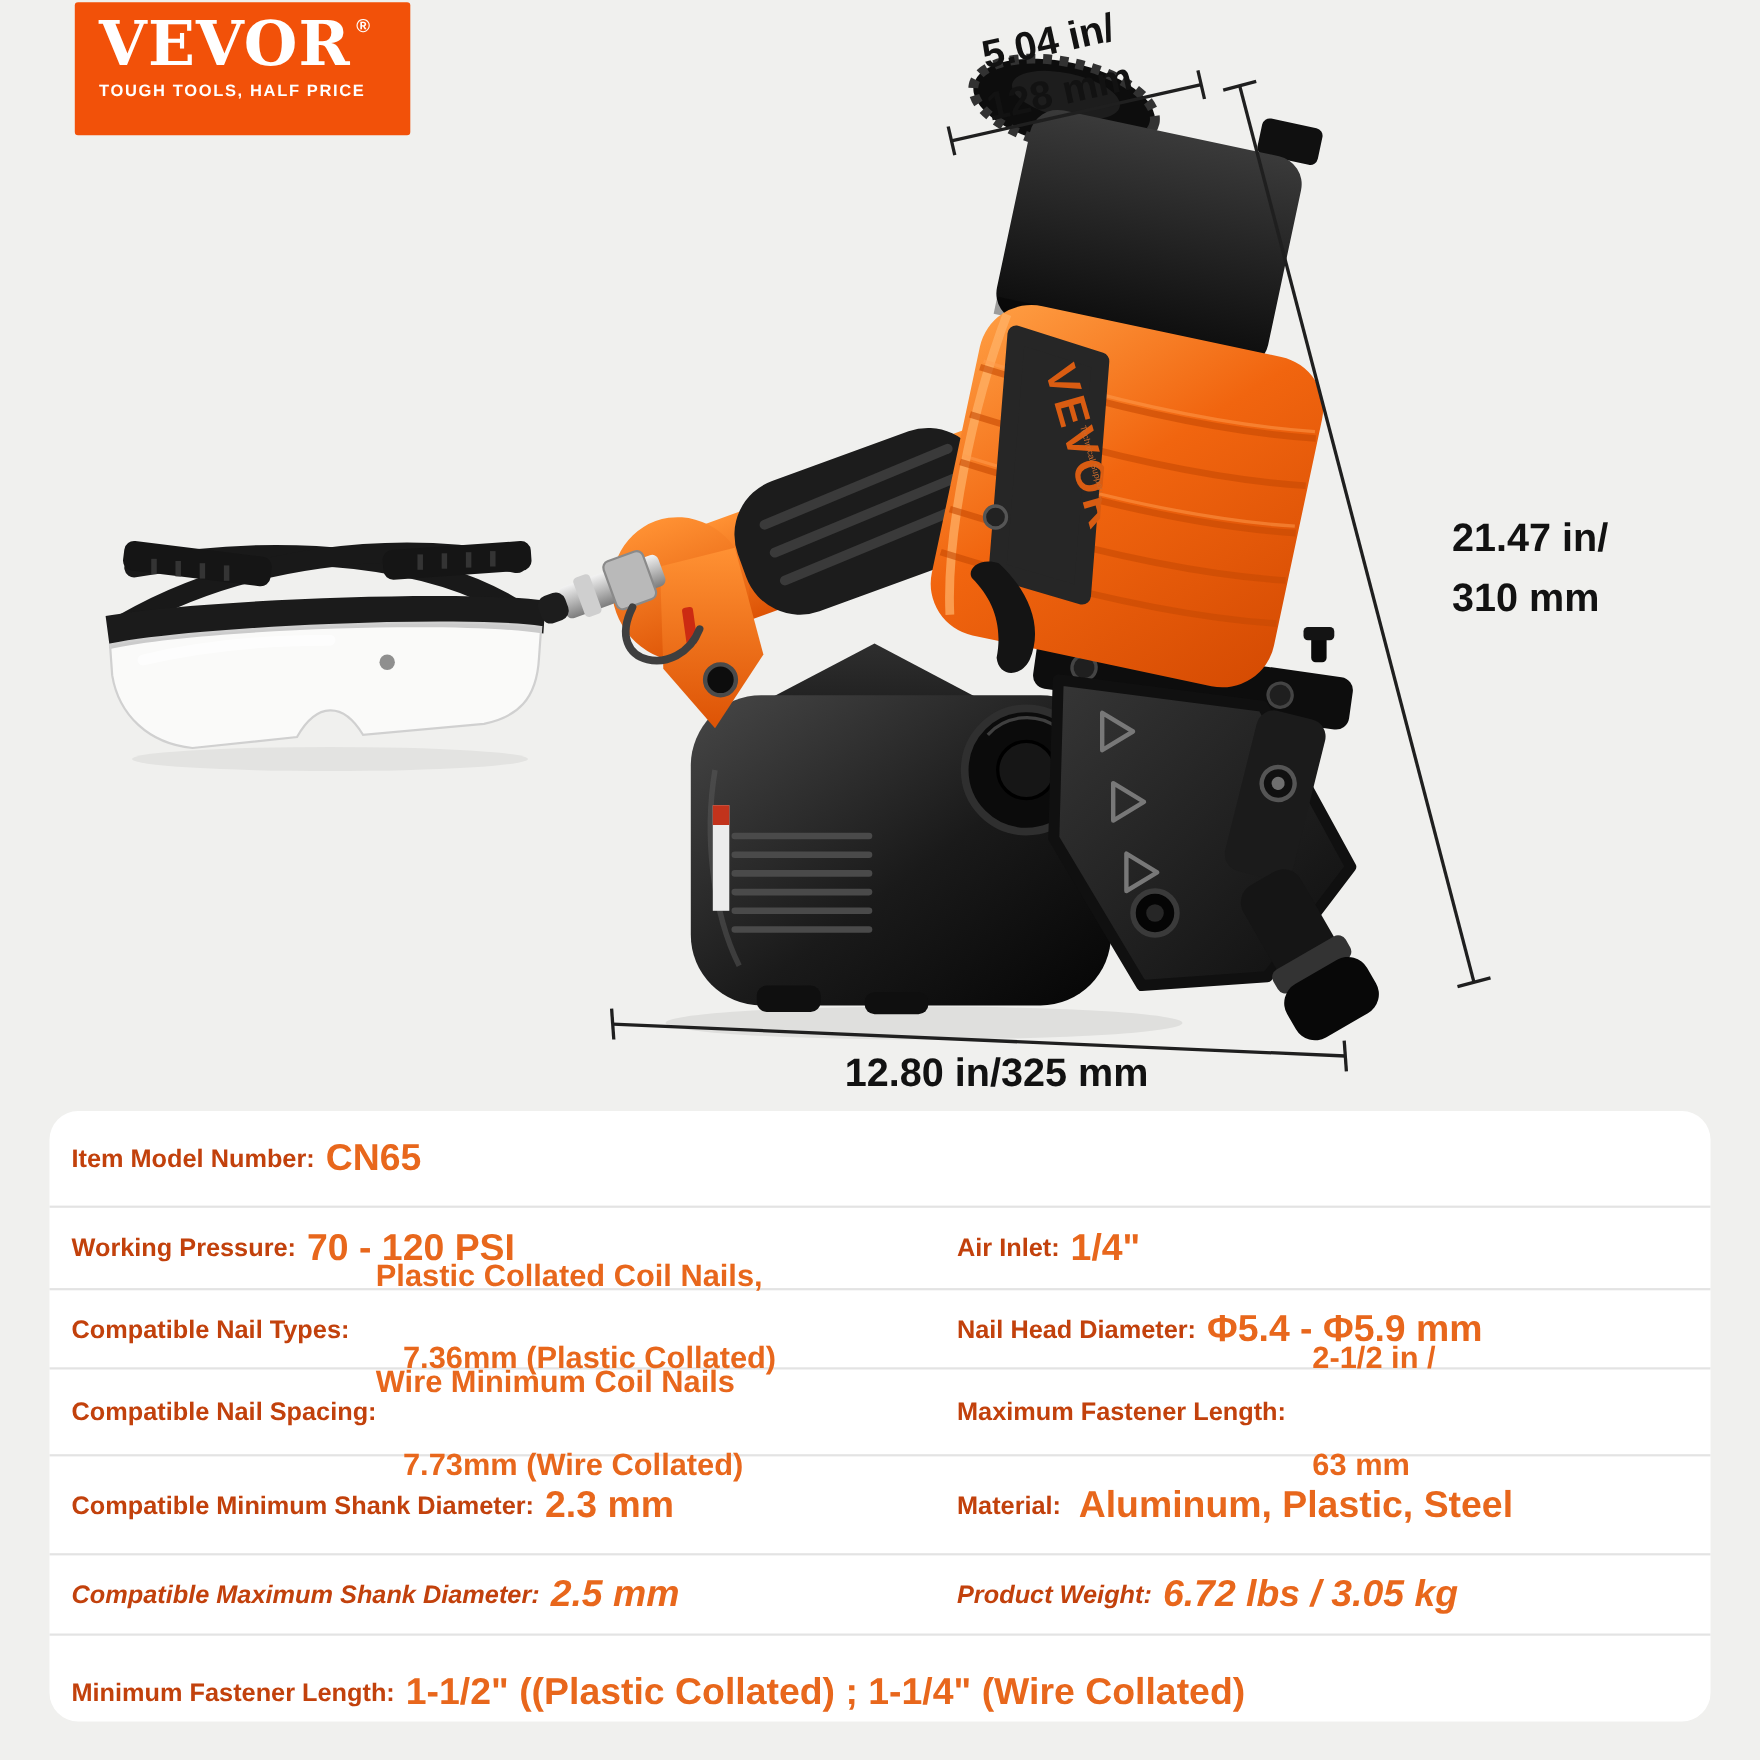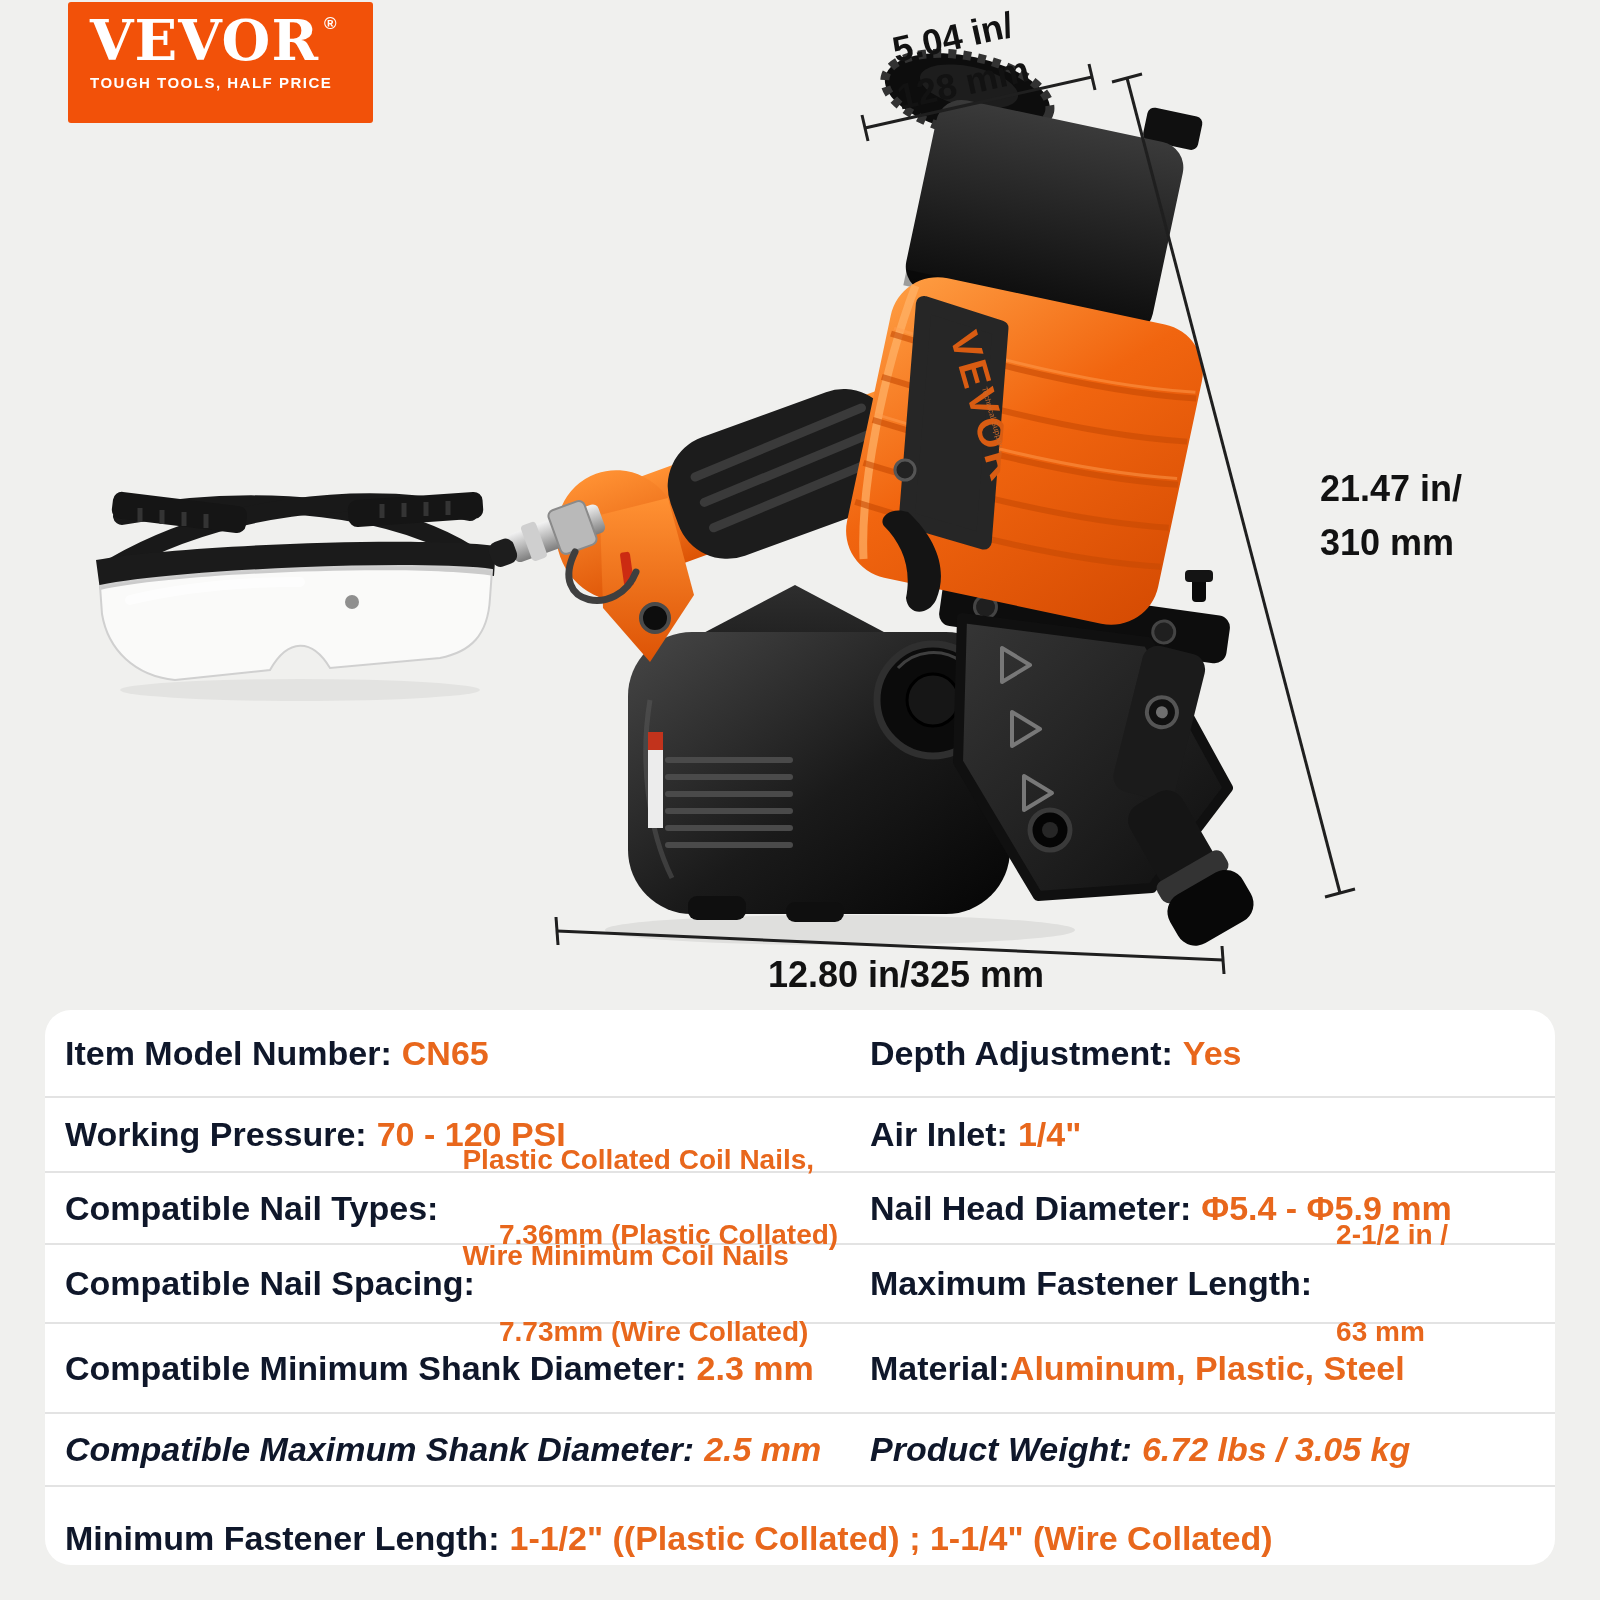--- a/index.html
+++ b/index.html
@@ -22,23 +22,23 @@
 
   
   .art{position:absolute;left:0;top:0;}
 
   
   .spec-panel{position:absolute;left:45px;top:1010px;width:1510px;height:555px;background:#ffffff;border-radius:26px;}
   .spec-row{display:flex;align-items:center;box-sizing:border-box;border-top:2px solid #e3e3e3;}
   .spec-row:first-child{border-top:none;}
   .cell-left{width:825px;box-sizing:border-box;padding-left:20px;display:flex;align-items:center;}
   .cell-right{flex:1;display:flex;align-items:center;}
-  .spec-label{font-weight:bold;font-size:34px;color:#0f172a;white-space:pre;}
+  .spec-label{font-weight:bold;font-size:23px;color:#c2410c;white-space:pre;}
   .spec-value{font-weight:bold;font-size:34px;color:#e8671c;margin-left:10px;white-space:pre;text-align:right;}
-  .spec-value.tight{margin-left:0;}
+  .spec-value.tight{margin-left:16px;}
   .spec-value-lines{font-weight:bold;font-size:28px;color:#e8671c;margin-left:24px;line-height:1.15;white-space:pre;}
   .full-row{padding-left:20px;}
 </style>
 </head>
 <body>
 
 <div class="stage">
 
   <div class="logo">
     <div class="logo-row">
@@ -253,24 +253,20 @@
   </div>
   <div class="dim-label dim-bottom">12.80 in/325 mm</div>
 
   <div class="spec-panel">
 
     <div class="spec-row" style="height:86px;">
       <div class="cell-left">
         <span class="spec-label">Item Model Number:</span>
         <span class="spec-value">CN65</span>
       </div>
-      <div class="cell-right">
-        <span class="spec-label">Depth Adjustment:</span>
-        <span class="spec-value">Yes</span>
-      </div>
     </div>
 
     <div class="spec-row" style="height:75px;">
       <div class="cell-left">
         <span class="spec-label">Working Pressure:</span>
         <span class="spec-value">70 - 120 PSI</span>
       </div>
       <div class="cell-right">
         <span class="spec-label">Air Inlet:</span>
         <span class="spec-value">1/4"</span>

